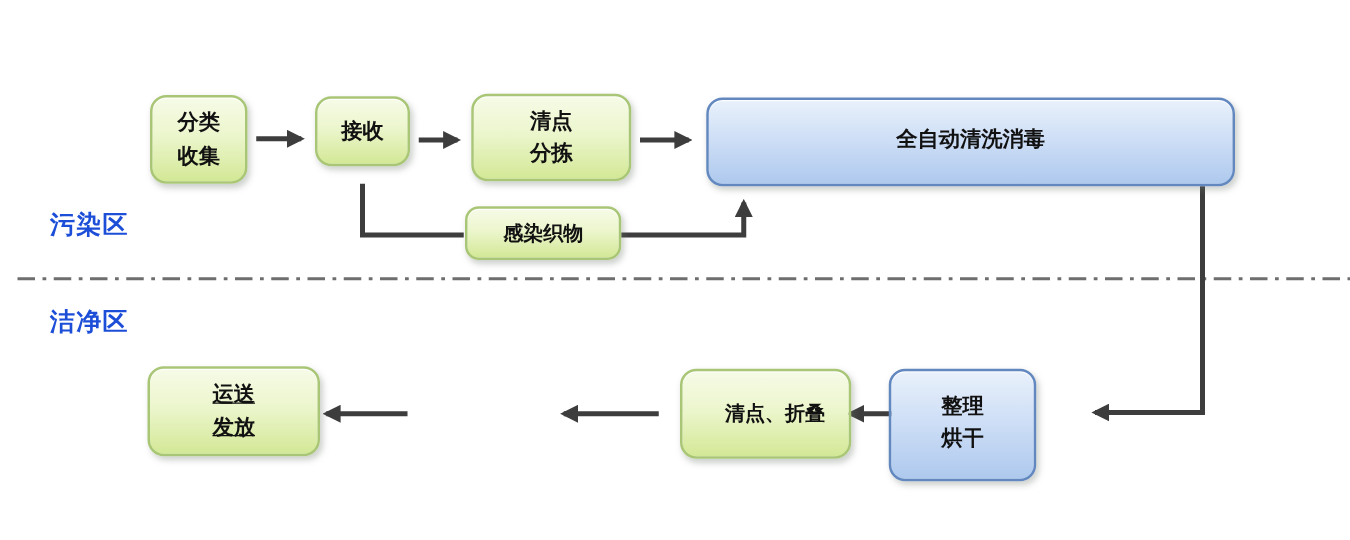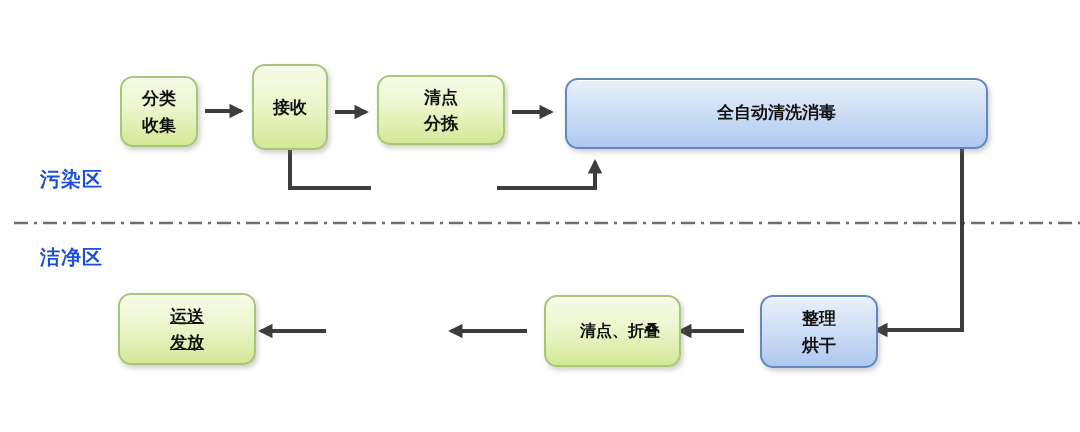--- a/index.html
+++ b/index.html
@@ -90,35 +90,38 @@
   </svg>
 
   <div class="zone-label" style="left:40px; top:166px;">污染区</div>
   <div class="zone-label" style="left:40px; top:244px;">洁净区</div>
 
   <div class="node green" style="left:120px; top:76px; width:78px; height:71px;">
     <span class="label-2line">分类
 收集</span>
   </div>
 
-  <div class="node green" style="left:252px; top:64px; width:76px; height:86px;">
+  <div class="node green" style="left:252px; top:77px; width:76px; height:56px;">
     <span class="label-1line" style="font-size:17px;">接收</span>
   </div>
 
   <div class="node green" style="left:377px; top:75px; width:128px; height:70px;">
     <span class="label-2line">清点
 分拣</span>
   </div>
 
   <div class="node blue machine" style="left:565px; top:78px; width:423px; height:71px;">
     <div class="machine-title">全自动清洗消毒</div>
   </div>
 
+  <div class="node green" style="left:372px; top:165px; width:125px; height:43px; border-radius:11px;">
+    <span class="label-1line">感染织物</span>
+  </div>
 
-  <div class="node blue" style="left:760px; top:295px; width:118px; height:73px;">
+  <div class="node blue" style="left:711px; top:295px; width:118px; height:90px;font-family:Liberation Mono, monospace;">
     <span class="label-2line">整理
 烘干</span>
   </div>
 
   <div class="node green" style="left:544px; top:295px; width:137px; height:72px;padding-left:15px;">
     <span class="label-1line">清点、折叠</span>
   </div>
 
 
   <div class="node green" style="left:118px; top:293px; width:138px; height:72px;text-decoration:underline;">

